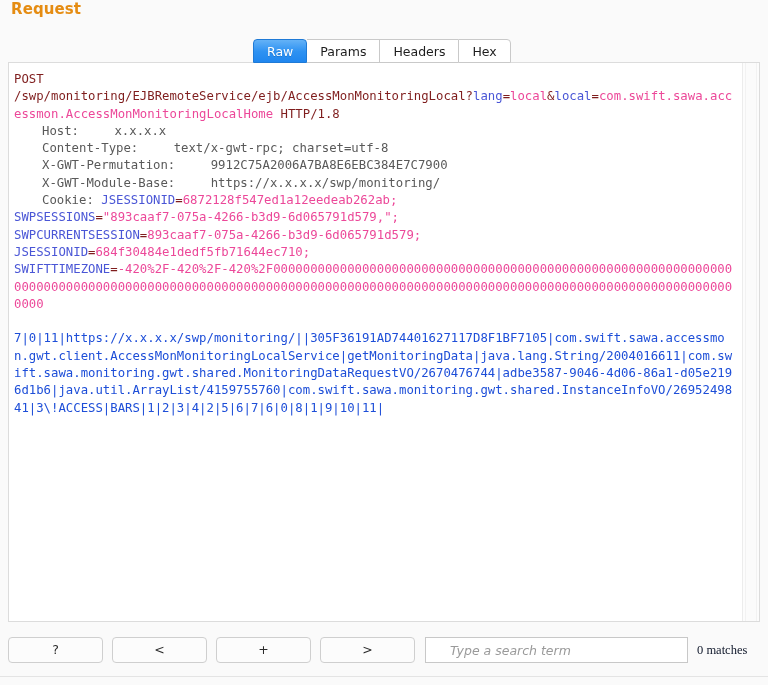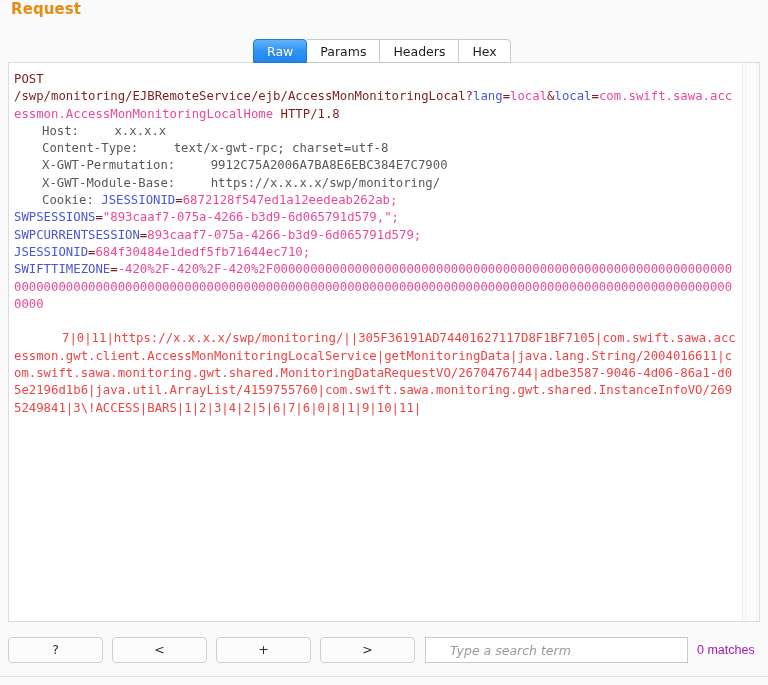--- a/index.html
+++ b/index.html
@@ -99,21 +99,21 @@
     font-size: 12.3px;
     line-height: 17.3px;
     white-space: pre-wrap;
     word-break: break-all;
     color: #4a4a4a;
     margin: 0;
   }
   .code .hdr      { color: #595959; padding-left: 28px; }
   .code .key      { color: #4a56d6; }
   .code .val      { color: #ec4899; }
-  .code .body     { color: #ef4444; margin-left: 48px; }
+  .code .body     { color: #1d4ed8; }
   .code .plain    { color: #7f1d1d; }
   .code .blank    { display: block; height: 17.3px; }
 
   
   .vscroll {
     flex: 0 0 16px;
     width: 16px;
     background: #fcfcfc;
     border-left: 1px solid #ececec;
     position: relative;
@@ -165,22 +165,22 @@
     font-size: 12.5px;
     font-style: italic;
     color: #9a9a9a;
     padding: 0 24px;
     font-family: "DejaVu Sans", sans-serif;
     outline: none;
   }
   .tb-search::placeholder { color:#9a9a9a; font-style: italic; opacity:1; }
   .tb-matches {
     font-size: 12.5px;
-    color: #a21caf;
-    font-family: Liberation Sans, sans-serif;
+    color: #0f172a;
+    font-family: Liberation Serif, serif;
     white-space: nowrap;
   }
   .footer-rule {
     position: absolute;
     left: 0; right: 0;
     top: 676px;
     height: 1px;
     background: #e4e4e4;
   }
 </style>

